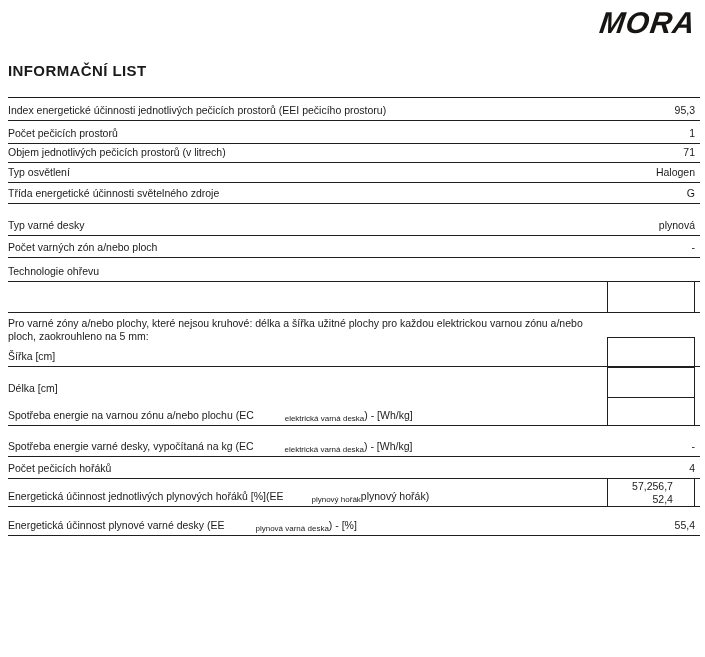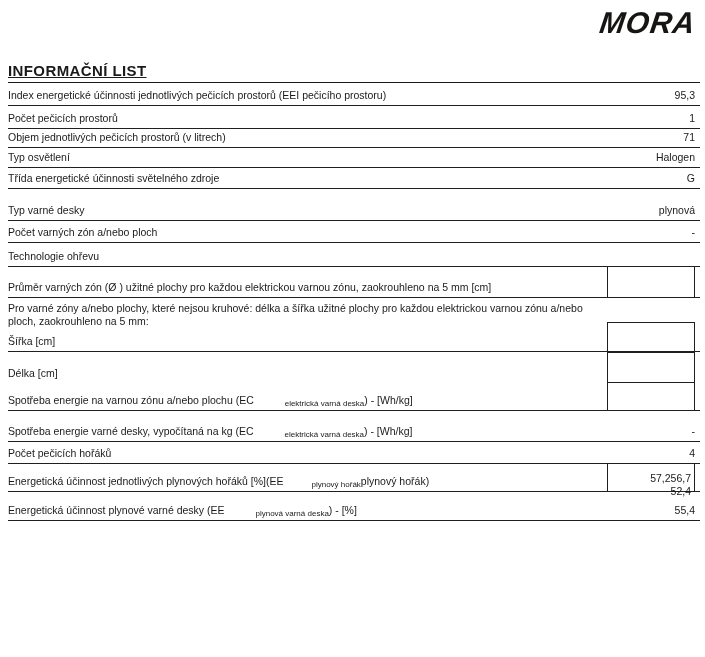--- a/index.html
+++ b/index.html
@@ -7,24 +7,23 @@
     width:705px;height:657px;background:#ffffff;position:relative;overflow:hidden;
     font-family:"Liberation Sans", sans-serif;color:#1a1a1a;
   }
   .logo{
     position:absolute;top:6px;right:9px;
     font-size:30px;font-weight:800;font-style:italic;letter-spacing:1px;
     transform:skewX(-8deg);color:#171513;
   }
   .content{position:absolute;left:8px;top:0;width:692px;}
   .doc-title{
-    margin:0;padding:62px 0 3px 0;
+    margin:0;padding:62px 0 18px 0;
     font-size:15px;font-weight:600;letter-spacing:.4px;
     border-bottom:1.4px solid #1a1a1a;
-    text-decoration:underline;
   }
   .row{
     position:relative;display:flex;justify-content:space-between;align-items:flex-end;
     box-sizing:border-box;border-bottom:1px solid #1f1f1f;
     font-size:10.5px;line-height:1.25;padding:0 0 3px 0;
   }
   .row.noline{border-bottom:none;}
   .row .label{padding-right:6px;}
   .row .value{white-space:nowrap;padding-right:5px;text-align:right;}
   .sub{font-size:8px;position:relative;top:2.5px;padding-left:28px;}
@@ -34,22 +33,22 @@
   .h28{height:28px}.h29{height:29px}.h31{height:31px}.h92{height:92px}
   .sp9{height:9px}.sp6{height:6px}.sp5{height:5px}
   .iconrow{align-items:center;padding:2px 0;}
   .ovenicon{margin-right:6px;flex:0 0 auto;}
   .cellbox{
     position:absolute;right:5px;width:88px;top:-1px;bottom:-1px;
     border:1px solid #1f1f1f;background:transparent;box-sizing:border-box;
   }
   .cellbox.flush{top:0;bottom:0;}
   .cellbox.vals{
-    display:flex;justify-content:flex-end;align-items:flex-start;
-    padding:8px 3px 1px 6px;font-size:10.5px;line-height:12.5px;
+    display:flex;justify-content:center;align-items:flex-start;
+    padding:1px 3px 1px 6px;font-size:10.5px;line-height:12.5px;
   }
   .vals .vright{text-align:right;}
   .wrapnarrow{max-width:578px;}
   .textblock{align-items:flex-start;padding-top:4px;}
 </style>
 </head>
 <body>
 
 <div class="logo">MORA</div>
 
@@ -95,21 +94,20 @@
     <span class="label">Počet varných zón a/nebo ploch</span>
     <span class="value">-</span>
   </div>
 
   <div class="row h24">
     <span class="label">Technologie ohřevu</span>
     <span class="value"></span>
   </div>
 
   <div class="row h31">
-    <span class="label wrapnarrow">Průměr varných zón (Ø ) užitné plochy pro každou elektrickou varnou zónu, zaokrouhleno na 5 mm [cm]</span>
     <div class="cellbox"></div>
   </div>
 
   <div class="row h25 noline textblock">
     <span class="label wrapnarrow">Pro varné zóny a/nebo plochy, které nejsou kruhové: délka a šířka užitné plochy pro každou elektrickou varnou zónu a/nebo ploch, zaokrouhleno na 5 mm:</span>
   </div>
 
   <div class="row h29">
     <span class="label">Šířka [cm]</span>
     <div class="cellbox"></div>

